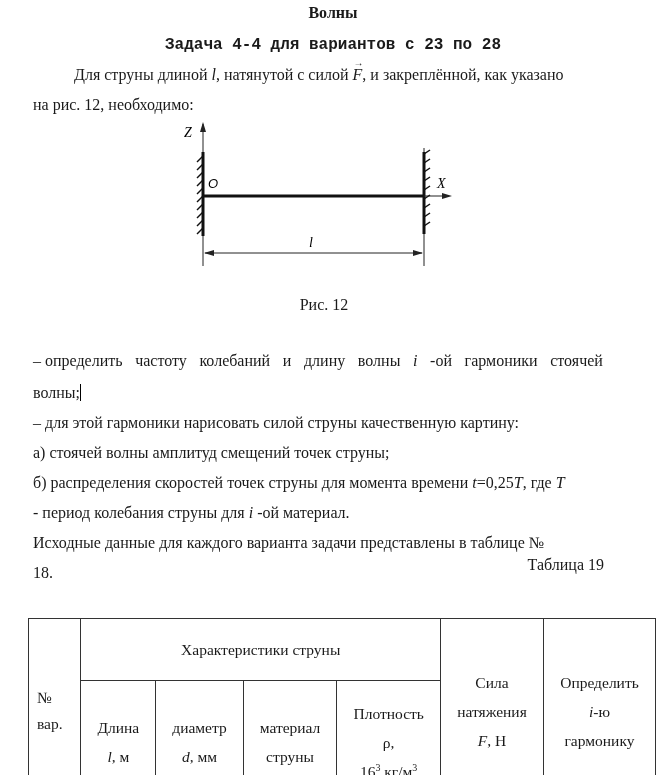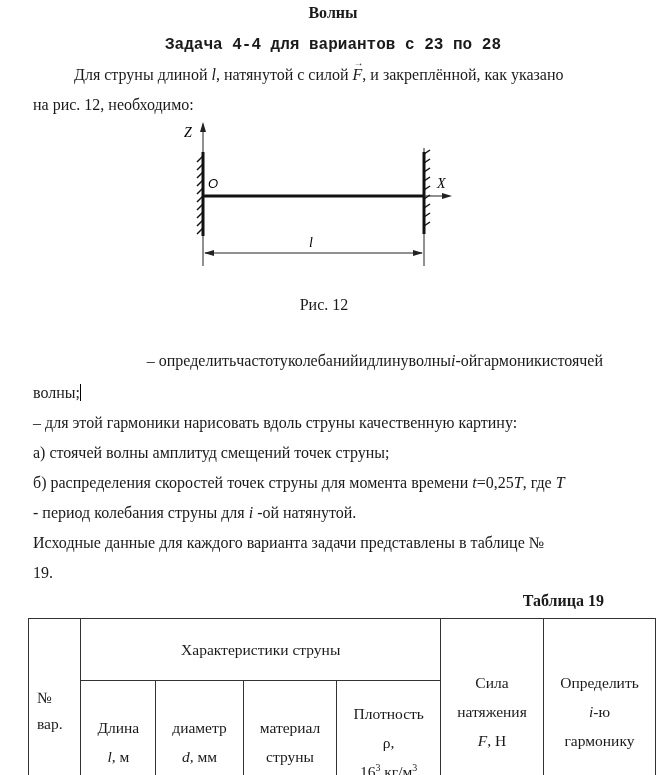--- a/index.html
+++ b/index.html
@@ -4,21 +4,21 @@
 <style>
   html, body { margin: 0; padding: 0; background: #ffffff; }
   body {
     width: 666px; height: 775px; position: relative; overflow: hidden;
     font-family: "Liberation Serif", "DejaVu Serif", serif;
     color: #1a1a1a; font-size: 16px;
   }
   .abs { position: absolute; }
   .title { left: 0; width: 666px; text-align: center; font-weight: bold; font-size: 16px; }
   .line { left: 33px; white-space: nowrap; font-size: 16px; }
-  .justify-line { display: flex; justify-content: flex-end; width: 570px; }
+  .justify-line { display: flex; justify-content: space-between; width: 570px; }
   i, .it { font-style: italic; }
   .caret { display: inline-block; width: 1px; height: 17px; background: #000; vertical-align: -3px; }
   .vecF { position: relative; font-style: italic; }
   .vecF .arr { position: absolute; left: 1px; top: -9px; font-size: 10px; font-style: normal; }
   table.data {
     position: absolute; left: 28px; top: 618px; width: 628px;
     border-collapse: collapse; font-size: 15.5px; text-align: center;
   }
   table.data td { border: 1px solid #333; padding: 16px; line-height: 29px; }
   table.data td.hdr-nr { text-align: left; padding-left: 8px; line-height: 26px; }
@@ -91,32 +91,32 @@
   <span>колебаний</span>
   <span>и</span>
   <span>длину</span>
   <span>волны</span>
   <i>i</i>
   <span>-ой</span>
   <span>гармоники</span>
   <span>стоячей</span>
 </div>
 <div class="abs line" style="top:384px;"><span>волны;</span><span class="caret"></span></div>
-<div class="abs line" style="top:414px;">– для этой гармоники нарисовать вдоль струны качественную картину:</div>
+<div class="abs line" style="top:414px;">– для этой гармоники нарисовать силой струны качественную картину:</div>
 <div class="abs line" style="top:444px;text-align:center;">а) стоячей волны амплитуд смещений точек струны;</div>
 <div class="abs line" style="top:474px;">
   <span>б) распределения скоростей точек струны для момента времени </span><i>t</i><span>=0,25</span><i>T</i><span>, где </span><i>T</i>
 </div>
 <div class="abs line" style="top:504px;">
-  <span>- период колебания струны для </span><i>i</i><span> -ой натянутой.</span>
+  <span>- период колебания струны для </span><i>i</i><span> -ой материал.</span>
 </div>
 <div class="abs line" style="top:534px;">Исходные данные для каждого варианта задачи представлены в таблице №</div>
-<div class="abs line" style="top:564px;">19.</div>
+<div class="abs line" style="top:564px;">18.</div>
 
-<div class="abs" style="top:592px; right:62px;font-weight:bold;">Таблица 19</div>
+<div class="abs" style="top:556px; right:62px;">Таблица 19</div>
 
 <table class="data">
   <colgroup>
     <col style="width:65px">
       <col style="width:65px">
       <col style="width:82px">
       <col style="width:90px">
       <col style="width:105px">
       <col style="width:106px">
       <col style="width:115px">

